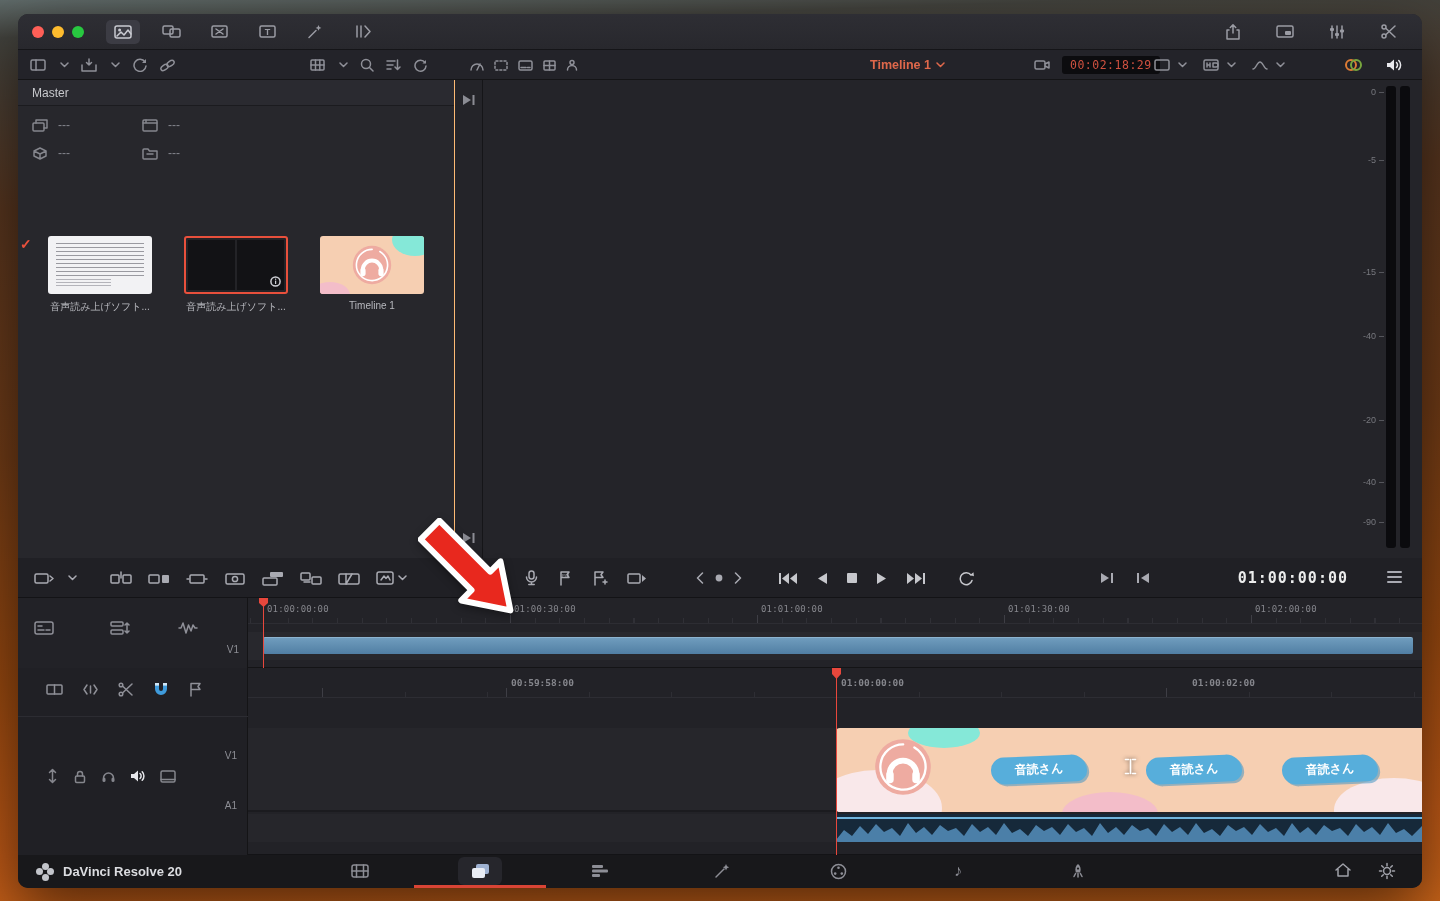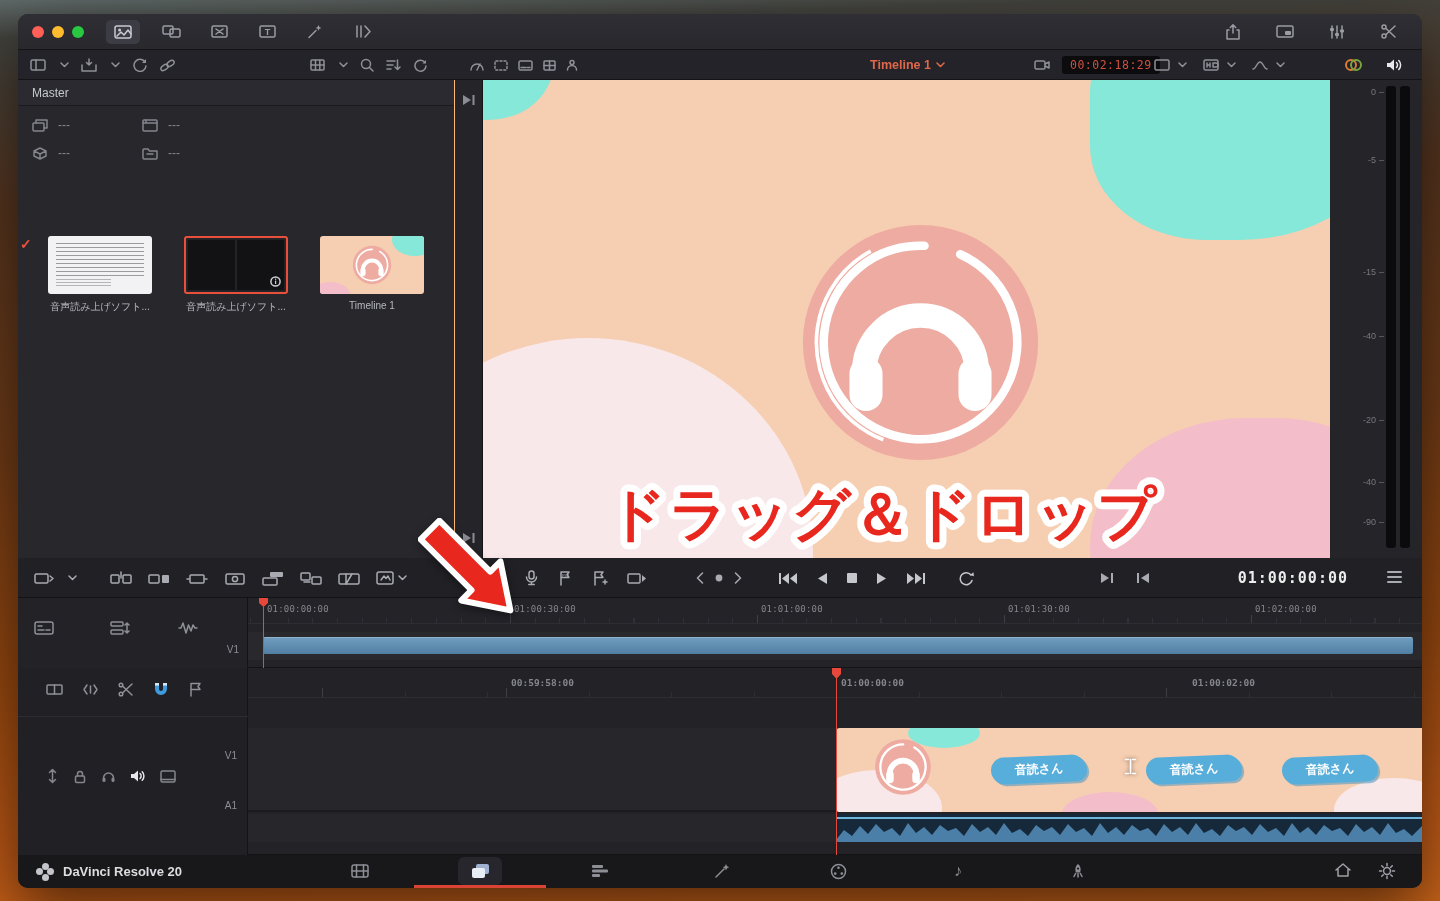--- a/index.html
+++ b/index.html
@@ -481,37 +481,20 @@
           </svg>
         </span>
       <span class="flag bot">
           <svg width="14" height="12" viewBox="0 0 14 12">
             <path class="f" d="M1 1l8 5-8 5z"></path>
             <rect class="f" x="10.5" y="1" width="2" height="10"></rect>
           </svg>
         </span>
     </div>
 
-    <div class="viewer">
-      <div class="blob teal-tl"></div>
-      <div class="blob teal-tr"></div>
-      <div class="blob white-bl"></div>
-      <div class="blob pink-br"></div>
-      <svg class="hp-logo" viewBox="0 0 200 200">
-        <circle cx="100" cy="100" r="96" fill="#eeaba1"></circle>
-        <circle cx="100" cy="100" r="79" fill="none" stroke="#fff" stroke-width="7" stroke-dasharray="430 30" stroke-linecap="round" transform="rotate(-40 100 100)"></circle>
-        <circle cx="100" cy="100" r="85" fill="none" stroke="#fff" stroke-width="3" stroke-dasharray="180 340" transform="rotate(120 100 100)"></circle>
-        <path d="M54 124a46 46 0 0 1 92 0" fill="none" stroke="#fff" stroke-width="20"></path>
-        <rect x="42" y="112" width="27" height="44" rx="13.5" fill="#fff"></rect>
-        <rect x="131" y="112" width="27" height="44" rx="13.5" fill="#fff"></rect>
-      </svg>
-      <svg class="overlay-text-svg" width="760" height="96" viewBox="0 0 760 96">
-        <text x="380" y="66" text-anchor="middle">ドラッグ＆ドロップ</text>
-      </svg>
-    </div>
 
     <div class="meters">
       <span class="db" style="top:12px">0</span>
       <span class="db" style="top:80px">-5</span>
       <span class="db" style="top:192px">-15</span>
       <span class="db" style="top:256px">-40</span>
       <span class="db" style="top:340px">-20</span>
       <span class="db" style="top:402px">-40</span>
       <span class="db" style="top:442px">-90</span>
       <div class="mbar b1"></div>

